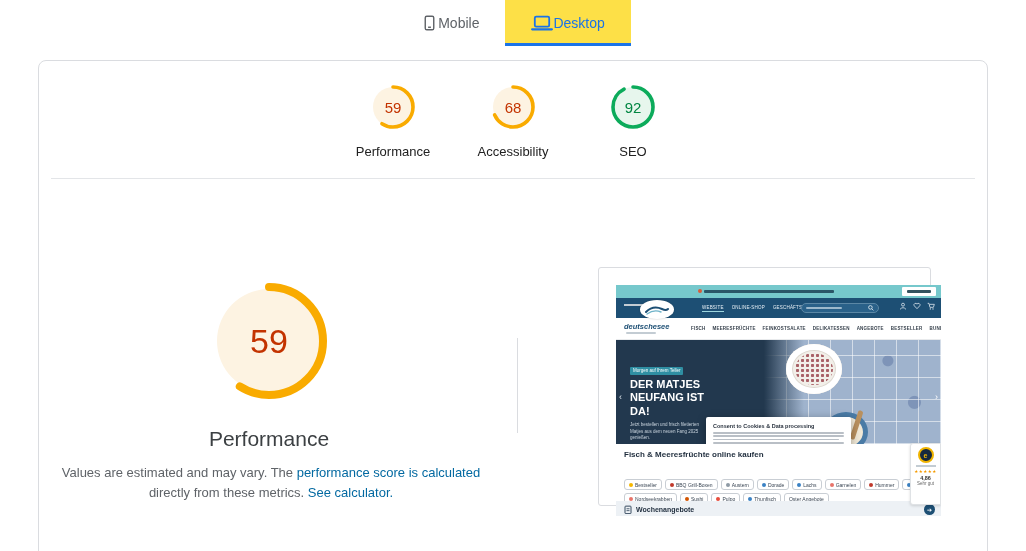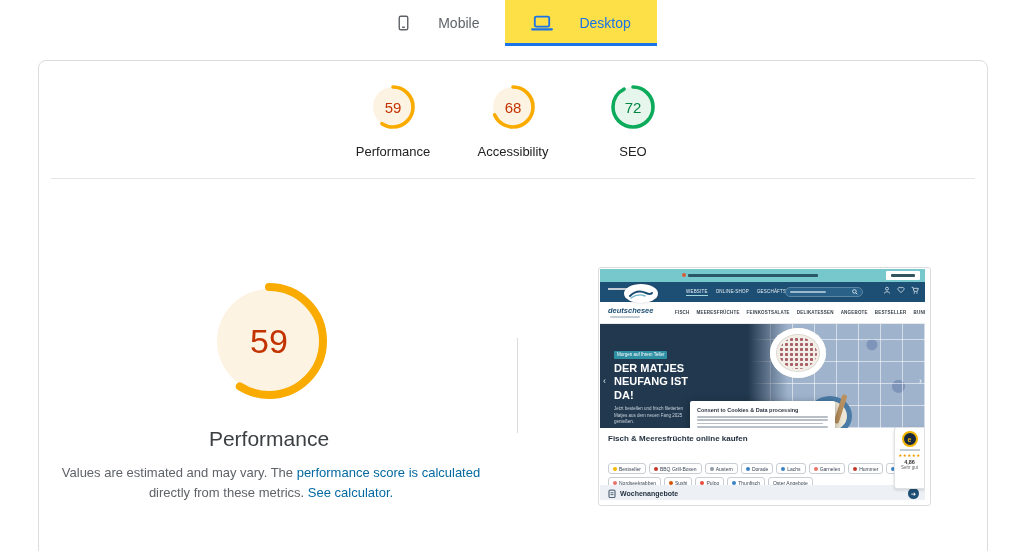--- a/index.html
+++ b/index.html
@@ -3,21 +3,21 @@
 <meta charset="utf-8">
 <style>
   * { margin:0; padding:0; box-sizing:border-box; }
   html,body { width:1026px; height:551px; background:#fff; overflow:hidden;
     font-family:"Liberation Sans", sans-serif; }
   body { position:relative; }
 
   
   .tabbar { position:absolute; top:0; left:0; right:0; height:46px;
     display:flex; justify-content:center; align-items:stretch; }
-  .tab { display:flex; align-items:center; gap:26px; padding:0 26px;
+  .tab { display:flex; align-items:center; gap:0; padding:0 26px;
     font-size:14px; font-weight:500; color:#5f6368; cursor:pointer; }
   .tab.selected { color:#1a73e8; background:#fde047;
     box-shadow:inset 0 -3px 0 #1a73e8; }
 
   
   .card { position:absolute; left:38px; top:60px; width:950px; height:620px;
     background:#fff; border:1px solid #dadce0; border-radius:8px; }
 
   .scores-row { position:absolute; top:22px; left:0; right:0;
     display:flex; justify-content:center; gap:10px; }
@@ -45,21 +45,21 @@
   .legend { position:absolute; top:461px; left:0; width:464px;
     display:flex; justify-content:center; align-items:center; gap:40px; }
   .legend-item { display:flex; align-items:center; gap:10px; font-size:13px; color:#3c4043; }
   .shape.triangle { width:0; height:0; border-left:7px solid transparent;
     border-right:7px solid transparent; border-bottom:12px solid #f4402f; }
   .shape.square { width:12px; height:12px; border-radius:1px; background:#f9ab00; }
   .shape.circle { width:12px; height:12px; border-radius:50%; background:#0cab5b; }
 
   
   .thumb { position:absolute; left:559px; top:206px; width:333px; height:239px;
-    background:#fff; border:1px solid #dadce0; border-radius:3px; padding:1px; cursor:pointer; }
+    background:#fff; border:1px solid #dadce0; border-radius:3px; padding:17px; cursor:pointer; }
   .site { position:relative; width:325px; height:231px; overflow:hidden; background:#fff; }
 
   .site-topbar { position:relative; height:13px; background:#76c8cc; }
   .tb-text { position:absolute; left:88px; top:5px; width:130px; height:3px;
     background:#2a5668; border-radius:1px; }
   .tb-dot { position:absolute; left:82px; top:4px; width:4px; height:4px;
     border-radius:50%; background:#d85c3a; }
   .tb-btn { position:absolute; right:5px; top:2px; width:34px; height:9px;
     background:#fff; border-radius:1px; display:flex; align-items:center; justify-content:center; }
   .tb-btn i { width:24px; height:3px; background:#33535f; border-radius:1px; }
@@ -204,21 +204,21 @@
         <span class="gnum" style="color: rgb(195, 51, 0);">68</span>
       </div>
       <span class="glabel">Accessibility</span>
     </div>
     <div class="score-item">
       <div class="gauge gauge-sm">
         <svg viewBox="0 0 48 48">
           <circle class="gbg" cx="24" cy="24" r="20" fill="#e7f6ed"></circle>
           <circle class="garc" cx="24" cy="24" r="20" fill="none" stroke-width="3.6" stroke-linecap="round" transform="rotate(-90 24 24)" stroke-dasharray="115.6106096521044 125.66370614359172" stroke="#0cab5b"></circle>
         </svg>
-        <span class="gnum" style="color: rgb(1, 134, 66);">72</span>
+        <span class="gnum" style="color: rgb(1, 134, 66);">92</span>
       </div>
       <span class="glabel">SEO</span>
     </div>
   </div>
 
   <div class="hdivider"></div>
 
   <div class="gauge gauge-lg">
     <svg viewBox="0 0 120 120">
       <circle class="gbg" cx="60" cy="60" r="52" fill="#fdf3e2"></circle>

